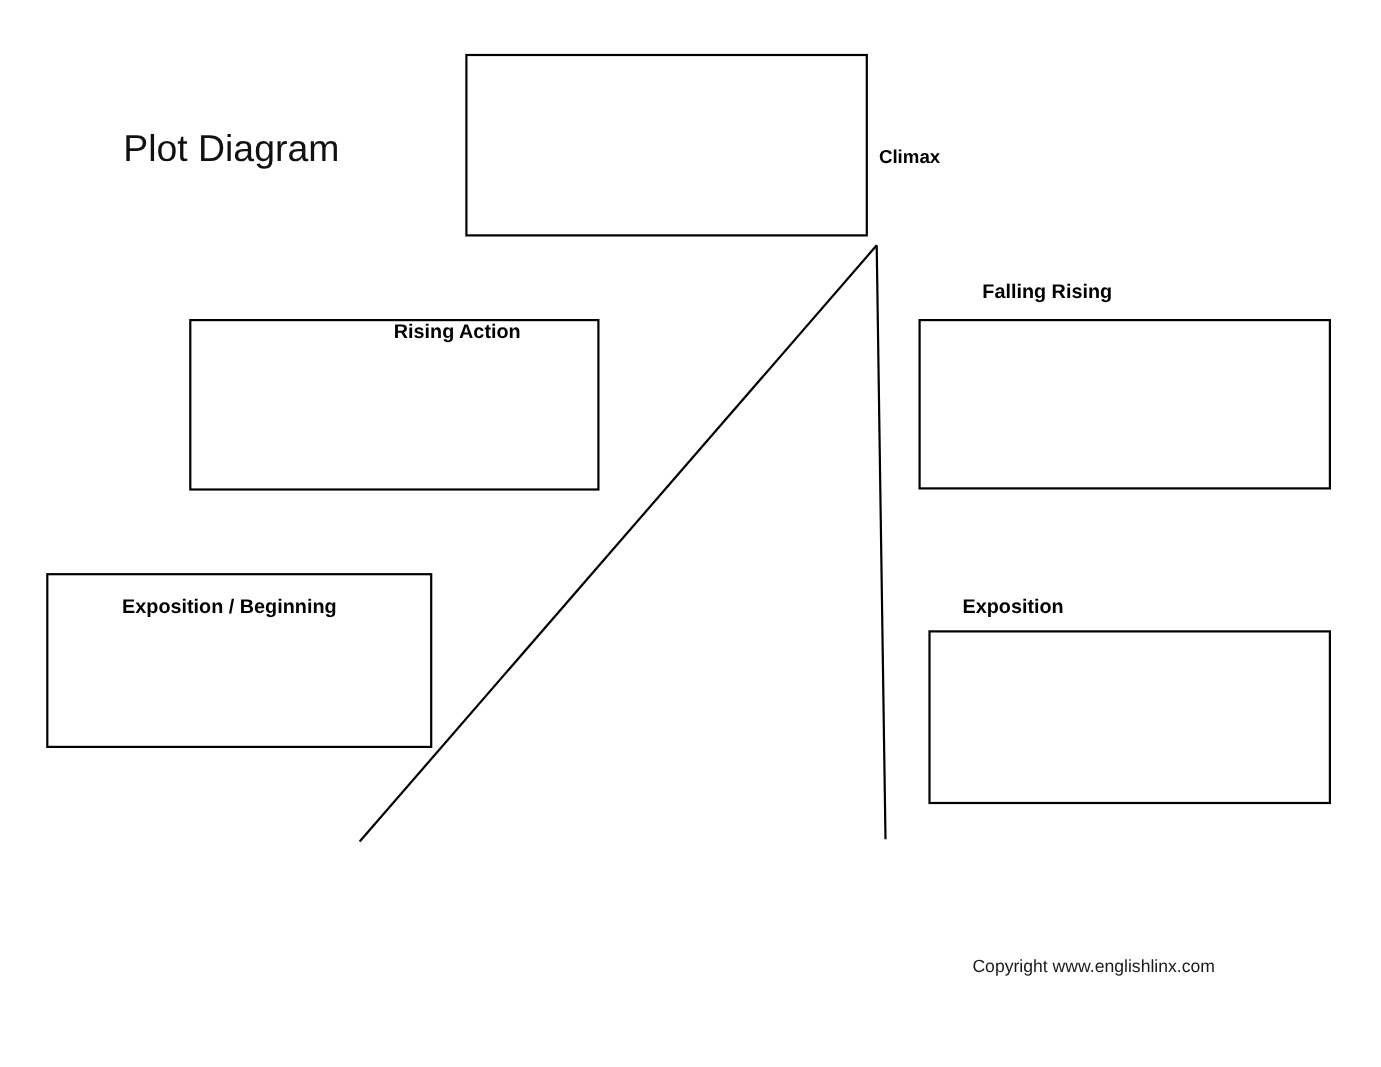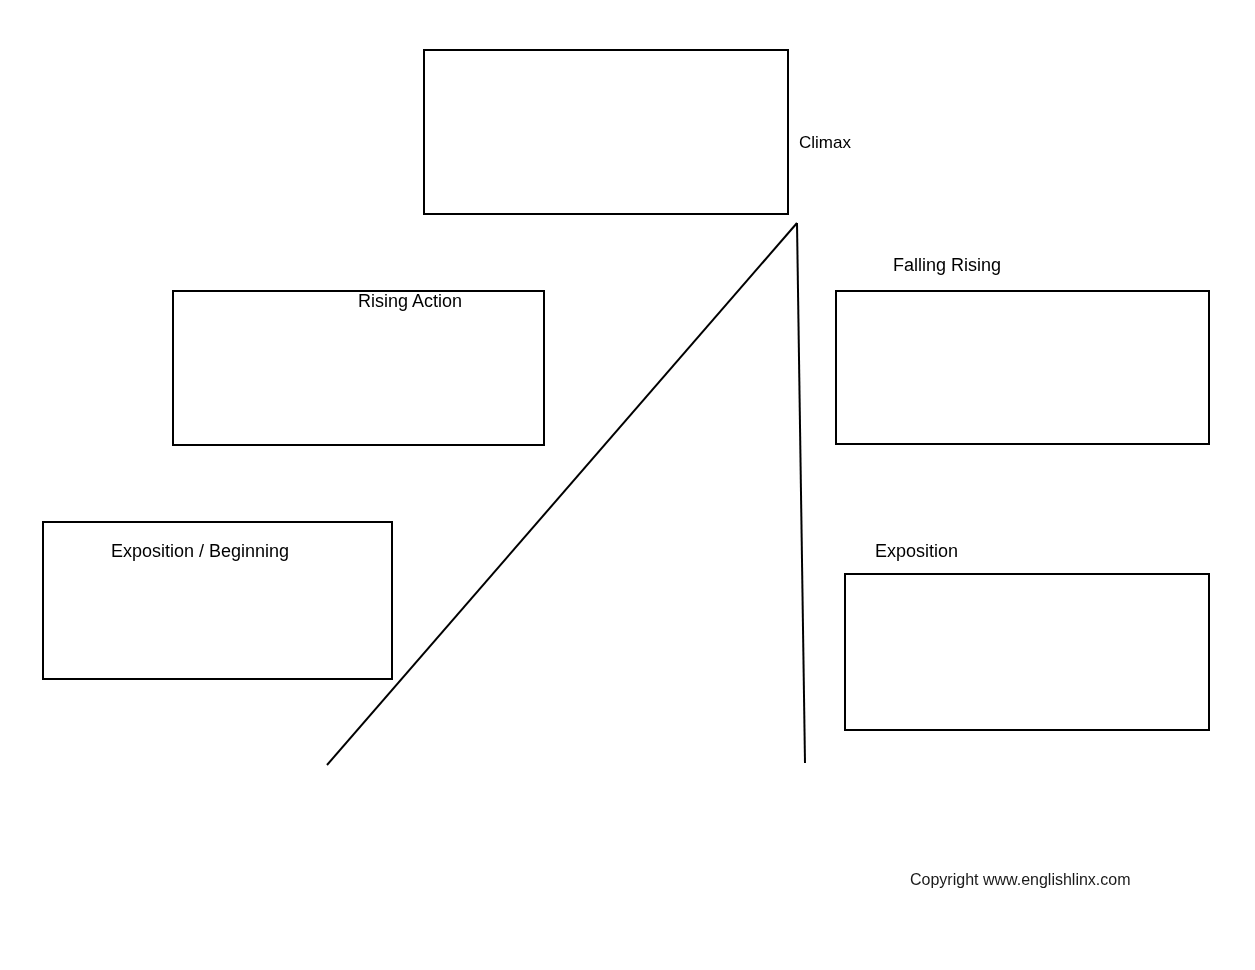--- a/index.html
+++ b/index.html
@@ -41,45 +41,46 @@
     background: #ffffff;
     box-sizing: border-box;
   }
   .box-climax     { left: 423px; top:  49px; width: 366px; height: 166px; }
   .box-rising     { left: 172px; top: 290px; width: 373px; height: 156px; }
   .box-falling    { left: 835px; top: 290px; width: 375px; height: 155px; }
   .box-exposition { left:  42px; top: 521px; width: 351px; height: 159px; }
   .box-resolution { left: 844px; top: 573px; width: 366px; height: 158px; }
   .label {
     position: absolute;
-    font-weight: 400;
+    font-weight: 700;
     font-size: 18px;
     white-space: nowrap;
     color: #000000;
   }
   .label-climax     { left: 799px; top: 133px; font-size: 17px; }
   .label-rising     { left: 358px; top: 255px; margin-top: 36px; }
   .label-falling    { left: 893px; top: 255px; }
   .label-exposition { left: 111px; top: 493px; margin-top: 48px; }
   .label-resolution { left: 875px; top: 541px; }
   .copyright {
     position: absolute;
-    left: 910px;
+    left: 884px;
     top: 871px;
     font-size: 16px;
     font-weight: 400;
     color: #1a1a1a;
     white-space: nowrap;
   }
 </style>
 </head>
 <body>
 
 <div class="canvas">
 
+  <h1 class="title">Plot Diagram</h1>
 
   <svg class="plot-lines" width="1255" height="970" viewBox="0 0 1255 970" aria-hidden="true">
     <line x1="327" y1="765" x2="797" y2="223"></line>
     <line x1="797" y1="223" x2="805" y2="763"></line>
   </svg>
 
   <div class="box box-climax"></div>
   <div class="label label-climax">Climax</div>
 
   <div class="box box-rising"></div>

